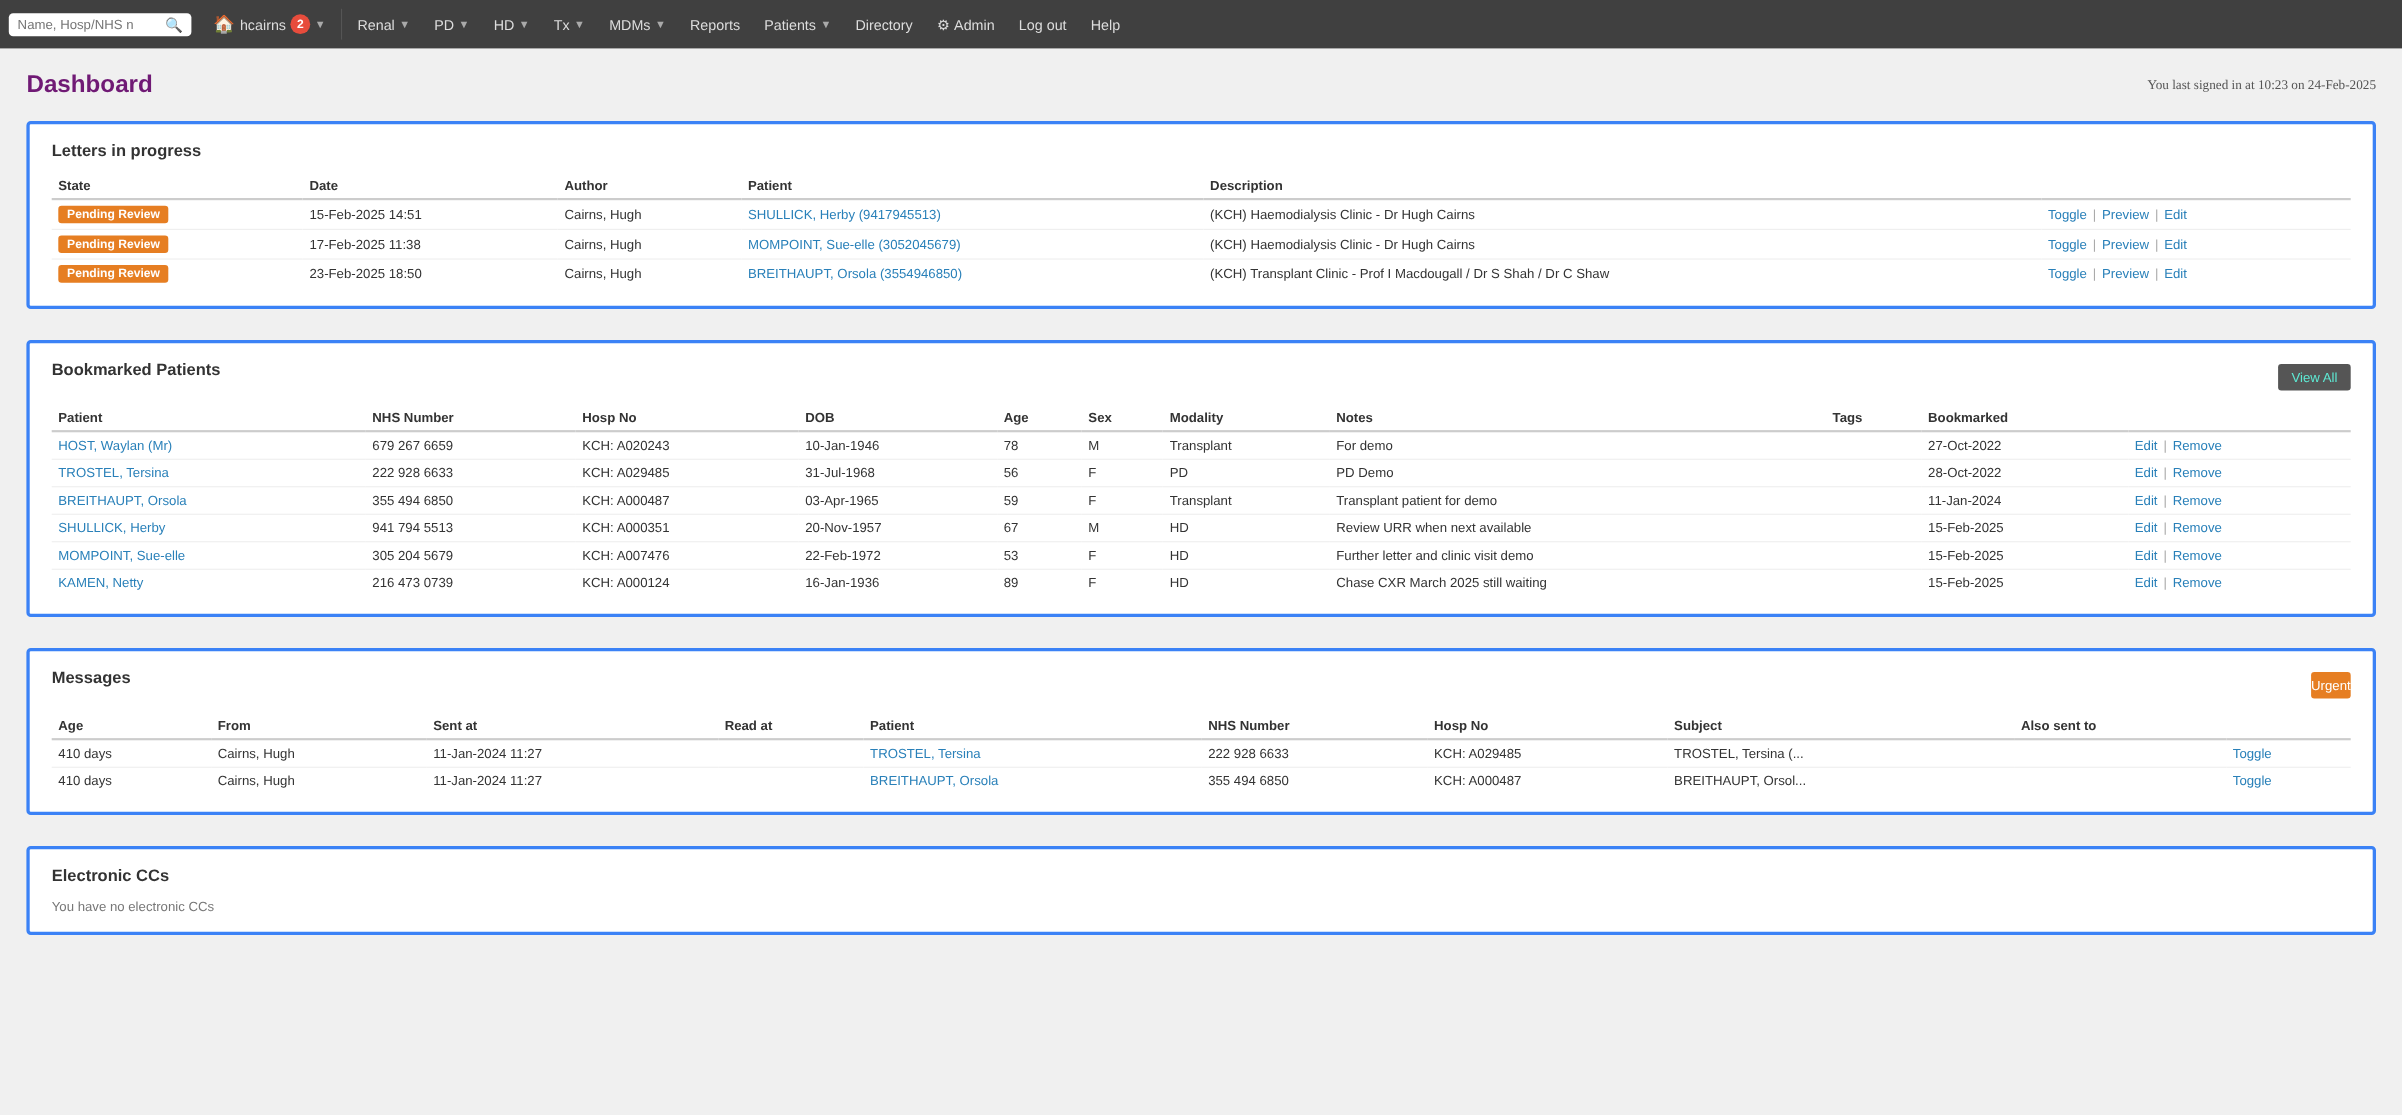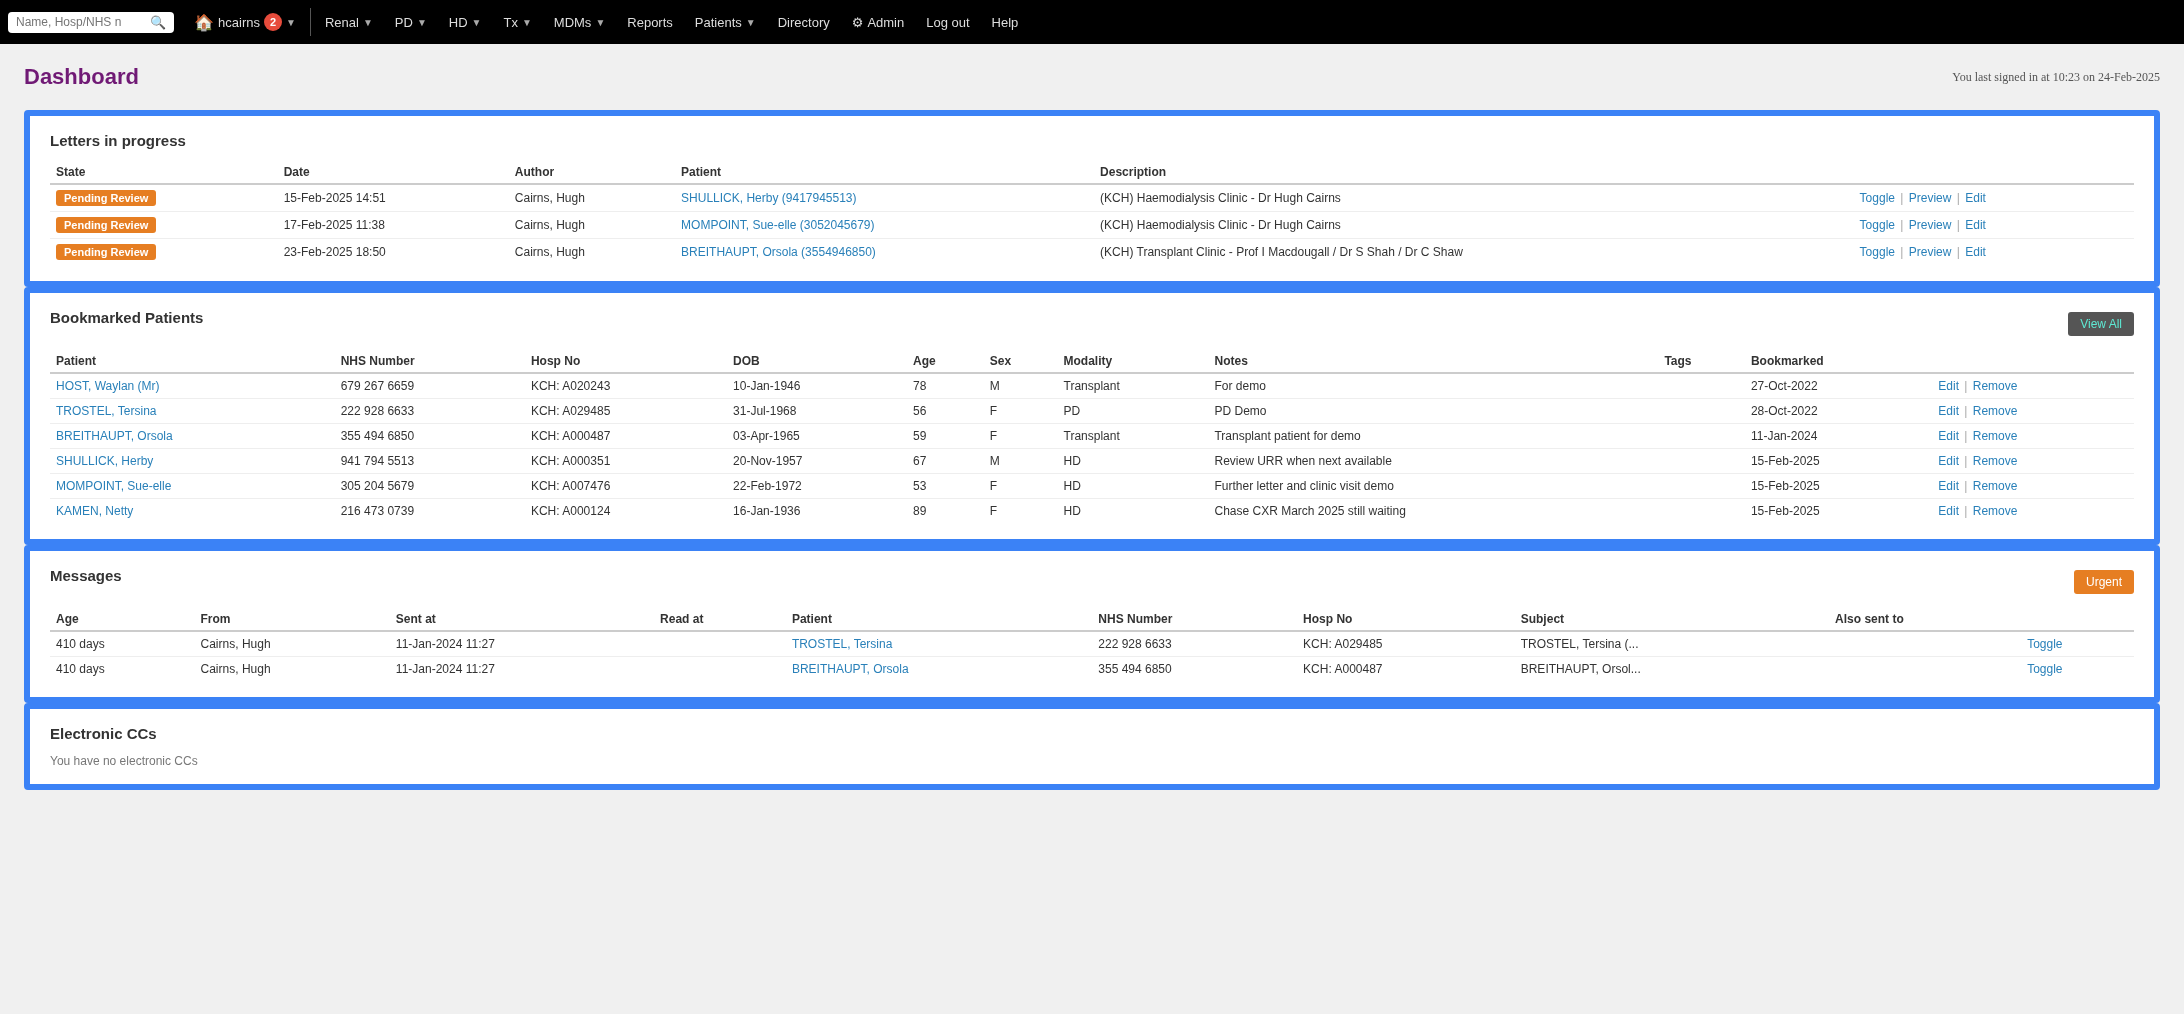--- a/index.html
+++ b/index.html
@@ -1,20 +1,20 @@
 <!DOCTYPE html>
 <html><head>
   <meta charset="utf-8">
   <style>
     * { box-sizing: border-box; margin: 0; padding: 0; }
     body { font-family: Arial, Helvetica, sans-serif; font-size: 13px; background: #f0f0f0; color: #333; }
 
     
     .navbar {
-      background: #000000;
+      background: #404040;
       color: #fff;
       display: flex;
       align-items: center;
       height: 44px;
       padding: 0 8px;
       gap: 2px;
     }
     .navbar .search-box {
       display: flex;
       align-items: center;
@@ -90,23 +90,23 @@
     }
     .last-signed {
       font-size: 12px;
       color: #555;
       font-family: Liberation Serif, serif;
     }
 
     
     .section {
       background: #fff;
-      border: 6px solid #3b82f6;
+      border: 3px solid #3b82f6;
       border-radius: 4px;
-      margin-bottom: 0;
+      margin-bottom: 28px;
       padding: 16px 20px;
     }
     .section-title {
       font-size: 15px;
       font-weight: bold;
       color: #333;
       margin-bottom: 12px;
     }
 
     
@@ -158,21 +158,21 @@
       padding: 5px 12px;
       font-size: 12px;
       cursor: pointer;
     }
 
     .btn-urgent {
       background: #e67e22;
       color: #fff;
       border: none;
       border-radius: 3px;
-      padding: 5px 12px;
+      padding: 5px 0;
       font-size: 12px;
       cursor: pointer;
     }
 
     
     .action-links {
       white-space: nowrap;
     }
     .action-link {
       color: #2980b9;

